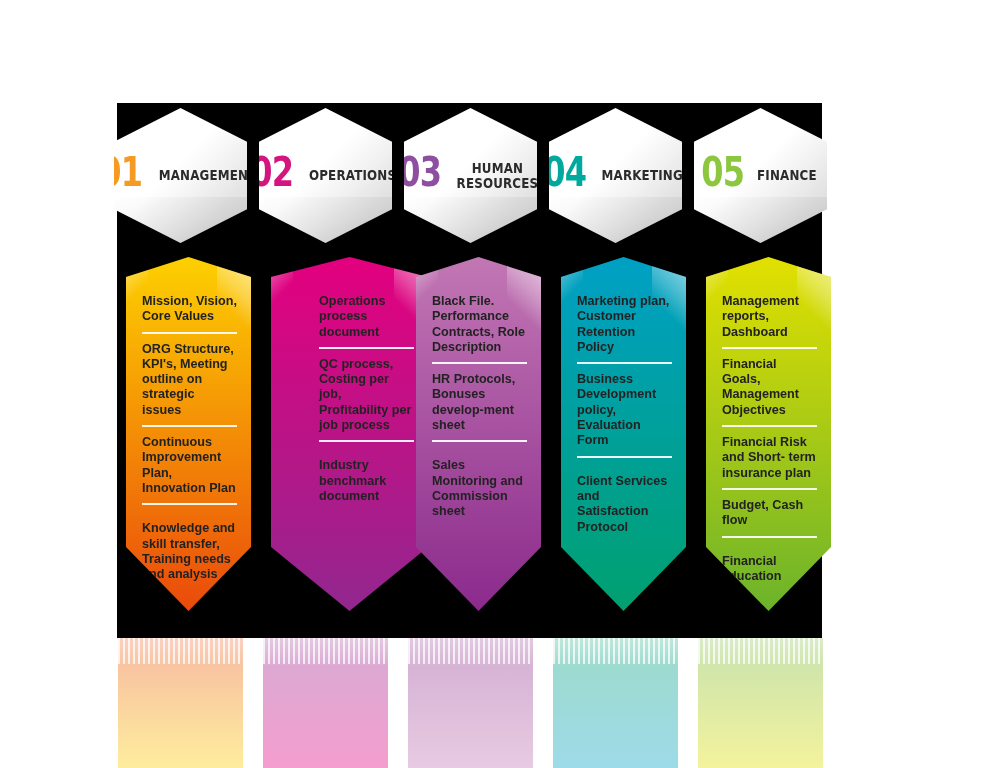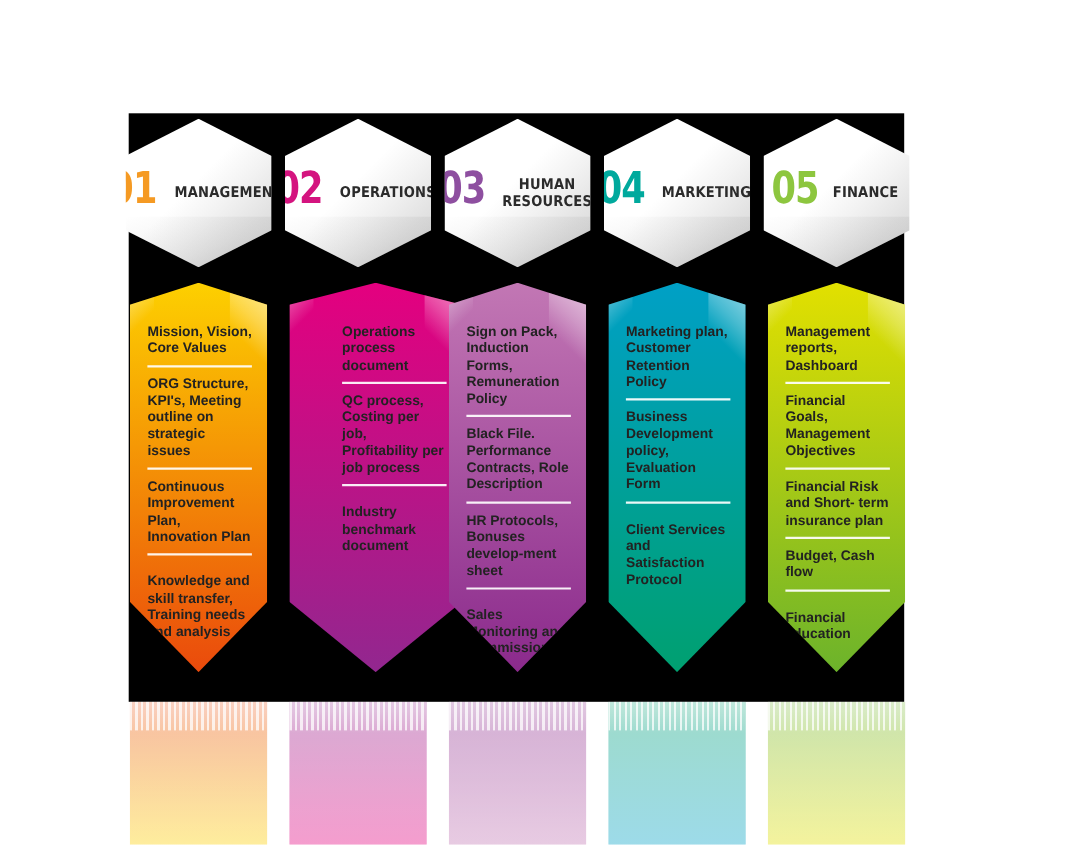--- a/index.html
+++ b/index.html
@@ -67,21 +67,21 @@
     text-align:center;
     transform:scaleX(.88);
     text-transform:uppercase;
     position:relative;z-index:2;
     padding:0 4px;
   }
 
   
   .arrow{
     position:absolute;
-    left:0;top:154px;
+    left:8px;top:154px;
     width:125px;height:354px;
     -webkit-clip-path:polygon(50% 0%,100% 20px,100% 290px,50% 354px,0% 290px,0% 20px);
     clip-path:polygon(50% 0%,100% 20px,100% 290px,50% 354px,0% 290px,0% 20px);
     overflow:hidden;
   }
   .arrow .sheen{
     position:absolute;
     right:0;top:0;width:34px;height:74px;
     background:linear-gradient(225deg,rgba(255,255,255,.62) 0%,rgba(255,255,255,.28) 42%,rgba(255,255,255,0) 70%);
     pointer-events:none;z-index:3;
@@ -179,21 +179,20 @@
       </div>
       <div class="col" style="left: 408px;">
         <div class="hex">
           <div class="hex-num" style="color: rgb(142, 79, 160);">03</div>
           <div class="hex-title">HUMAN RESOURCES</div>
         </div>
         <div class="arrow" style="background: linear-gradient(rgb(194, 119, 180) 0%, rgb(139, 42, 140) 100%);">
           <div class="lip"></div>
           <div class="sheen"></div>
           <div class="items">
-            <div class="item">Sign on Pack, Induction Forms, Remuneration Policy</div>
             <div class="item">Black File. Performance Contracts, Role Description</div>
             <div class="item">HR Protocols, Bonuses develop-ment sheet</div>
             <div class="item">Sales Monitoring and Commission sheet</div>
           </div>
         </div>
         <div class="reflection">
           <div class="mirror" style="background: linear-gradient(rgb(139, 42, 140) 0%, rgb(194, 119, 180) 100%);"></div>
           <div class="fade"></div>
           <div class="streaks"></div>
         </div>

